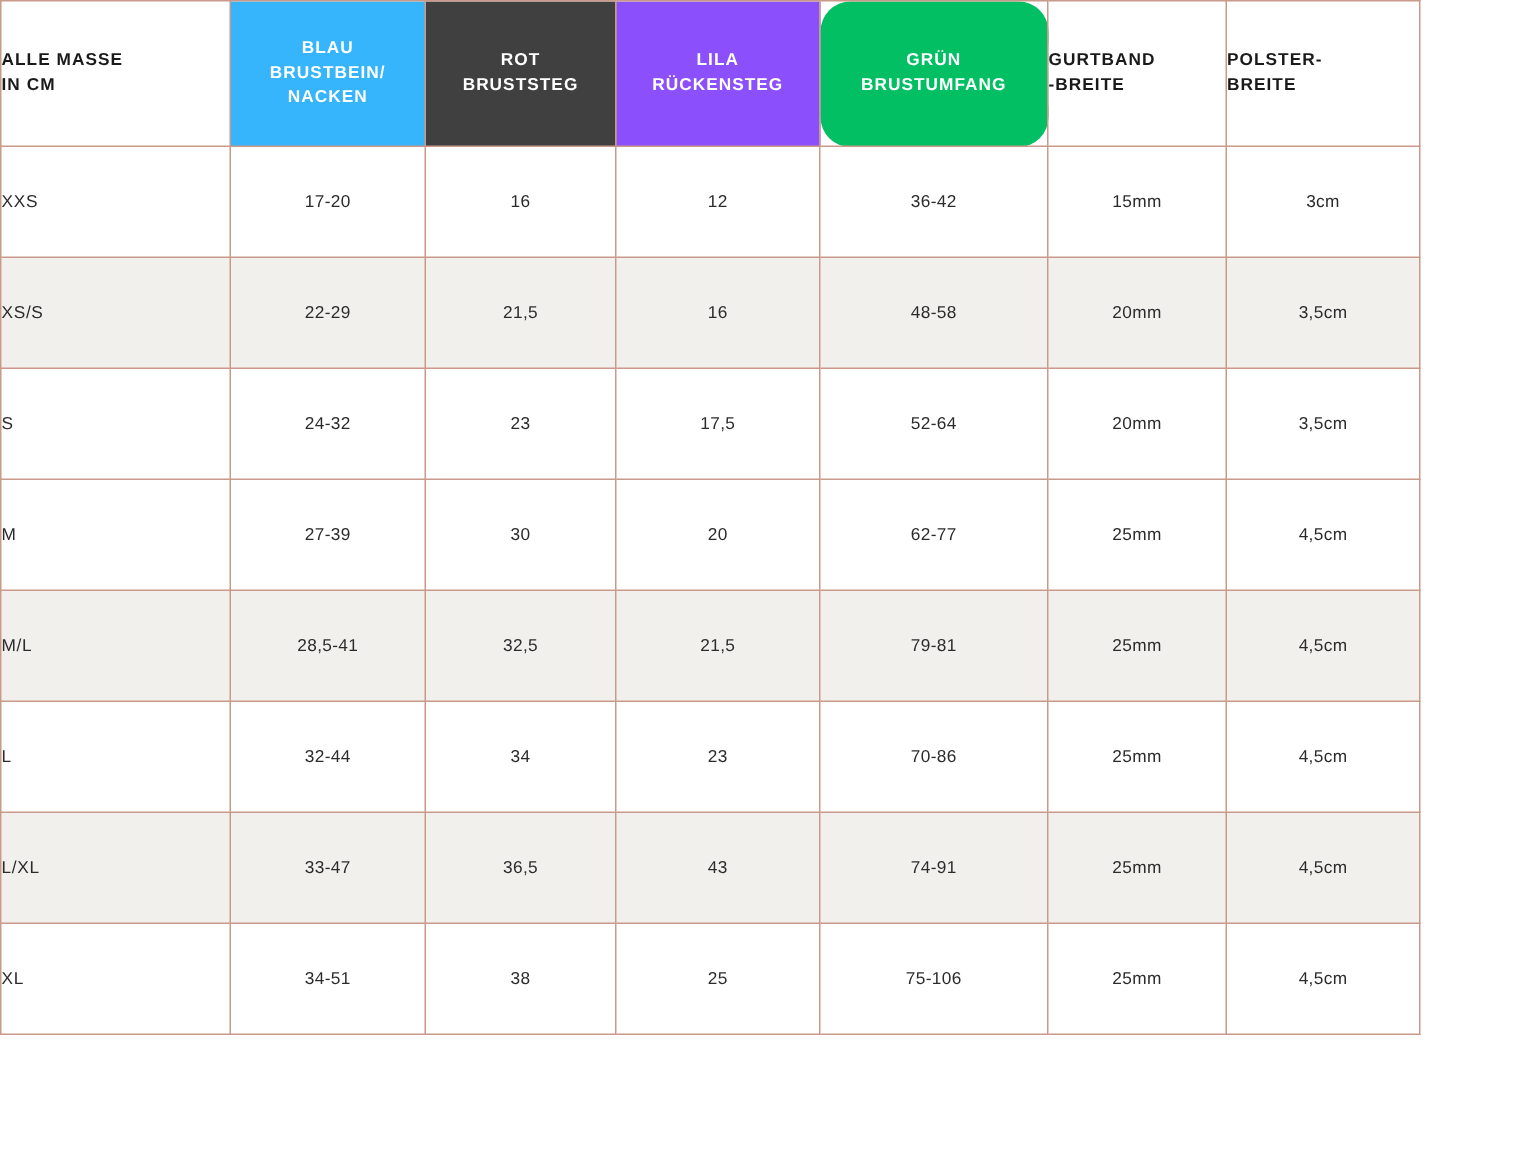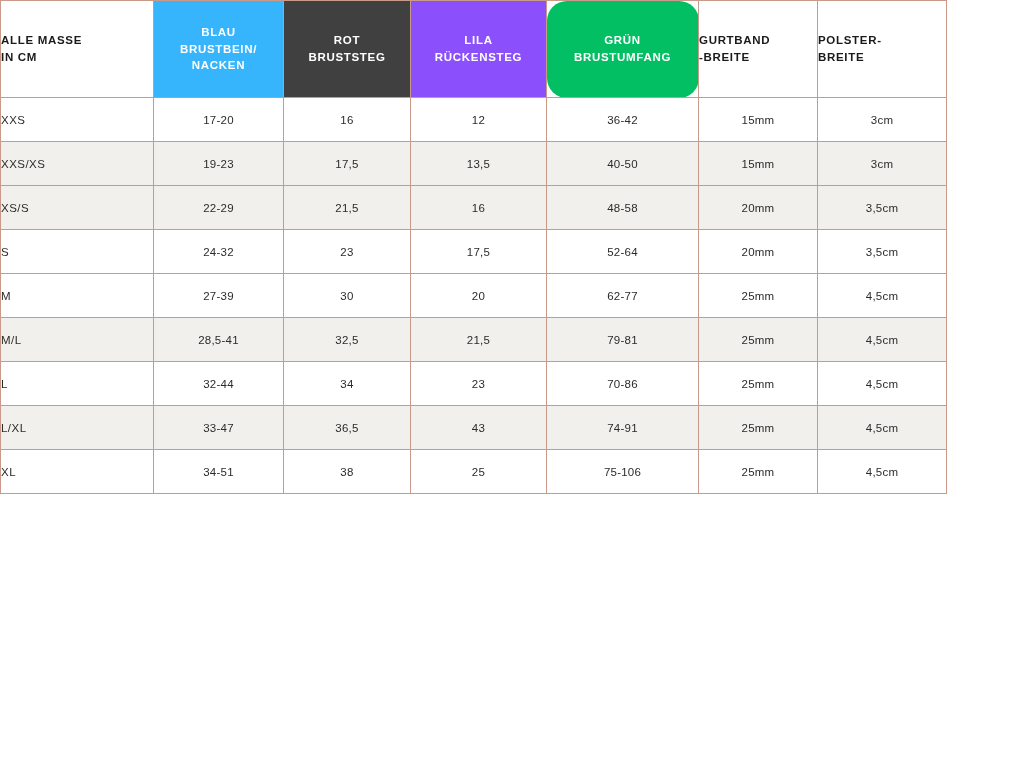--- a/index.html
+++ b/index.html
@@ -61,21 +61,21 @@
   }
 
   th.h-blue   { background: #36b4fc; }
   th.h-red    { background: #404040; text-align: center; }
   th.h-purple { background: #8b4ffb; margin-left: 45px; }
   th.h-green  { background: #02bf63; border-radius: 20px; }
 
   .hdr-line { display: block; white-space: nowrap; }
 
   
-  tbody tr { height: 44px; }
+  tbody tr { height: 74px; }
 
   tbody td {
     font-size: 11.5px;
     font-weight: normal;
     color: #2b2b2b;
     text-align: center;
     vertical-align: middle;
     letter-spacing: 0.02em;
     background: #ffffff;
   }
@@ -140,29 +140,20 @@
       <tr>
         <td class="size-label">XXS</td>
         <td>17-20</td>
         <td>16</td>
         <td>12</td>
         <td>36-42</td>
         <td>15mm</td>
         <td>3cm</td>
       </tr>
       <tr class="striped">
-        <td class="size-label">XXS/XS</td>
-        <td>19-23</td>
-        <td>17,5</td>
-        <td>13,5</td>
-        <td>40-50</td>
-        <td>15mm</td>
-        <td>3cm</td>
-      </tr>
-      <tr class="striped">
         <td class="size-label">XS/S</td>
         <td>22-29</td>
         <td>21,5</td>
         <td>16</td>
         <td>48-58</td>
         <td>20mm</td>
         <td>3,5cm</td>
       </tr>
       <tr>
         <td class="size-label">S</td>

